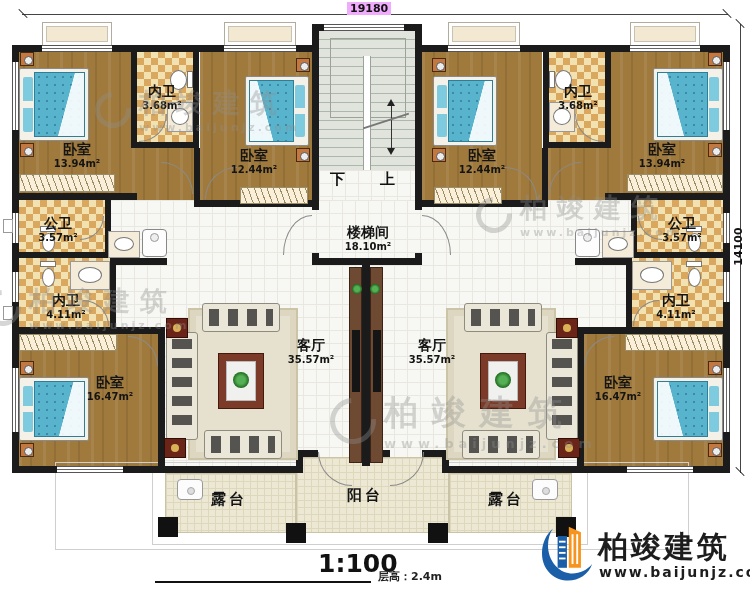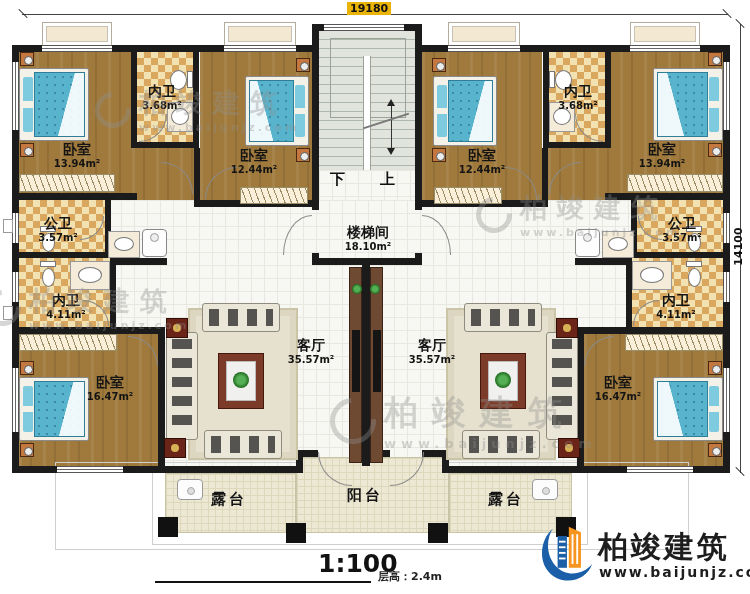--- a/index.html
+++ b/index.html
@@ -49,21 +49,21 @@
   .a-tr{border-left:0;border-bottom:0;border-top-right-radius:100%;}
   .a-bl{border-right:0;border-top:0;border-bottom-left-radius:100%;}
   .a-br{border-left:0;border-top:0;border-bottom-right-radius:100%;}
   .lab{transform:translateX(-50%);text-align:center;color:#141414;line-height:1.2;white-space:nowrap;z-index:30;}
   .nm{font-size:14px;font-weight:bold;position:static !important;}
   .ar{font-size:10px;font-weight:bold;position:static !important;}
   .ud{font-size:15px;font-weight:bold;color:#111;z-index:30;}
   .tlabel{font-size:15px;font-weight:bold;letter-spacing:3px;color:#141414;transform:translateX(-50%);z-index:30;}
   .dimline{background:#444;}
   .dimtick{width:12px;height:1px;background:#222;transform:rotate(45deg);}
-  .dimtxt{font-size:11px;font-weight:bold;color:#111;background:#eab308;padding:0 3px;z-index:5;}
+  .dimtxt{font-size:11px;font-weight:bold;color:#111;background:#f0abfc;padding:0 3px;z-index:5;}
   .stairline{border:1px solid #9aa396;background:transparent;}
   .stringer{background:#fff;border-left:1px solid #9aa396;border-right:1px solid #9aa396;}
   .arrline{background:#333;}
   .tri-up{width:0;height:0;border-left:4px solid transparent;border-right:4px solid transparent;border-bottom:7px solid #222;}
   .tri-dn{width:0;height:0;border-left:4px solid transparent;border-right:4px solid transparent;border-top:7px solid #222;}
   .brk{background:#777;transform:rotate(-18deg);}
   .wm{display:flex;align-items:center;gap:8px;opacity:.36;color:#8f8f8f;z-index:40;}
   .wm-g{width:36px;height:36px;border:5px solid #8f8f8f;border-top-color:transparent;border-radius:50%;transform:rotate(40deg);flex:none;position:static !important;}
   .wm-col{position:static !important;display:flex;flex-direction:column;}
   .wm-t{font-size:27px;font-weight:bold;letter-spacing:10px;position:static !important;}

